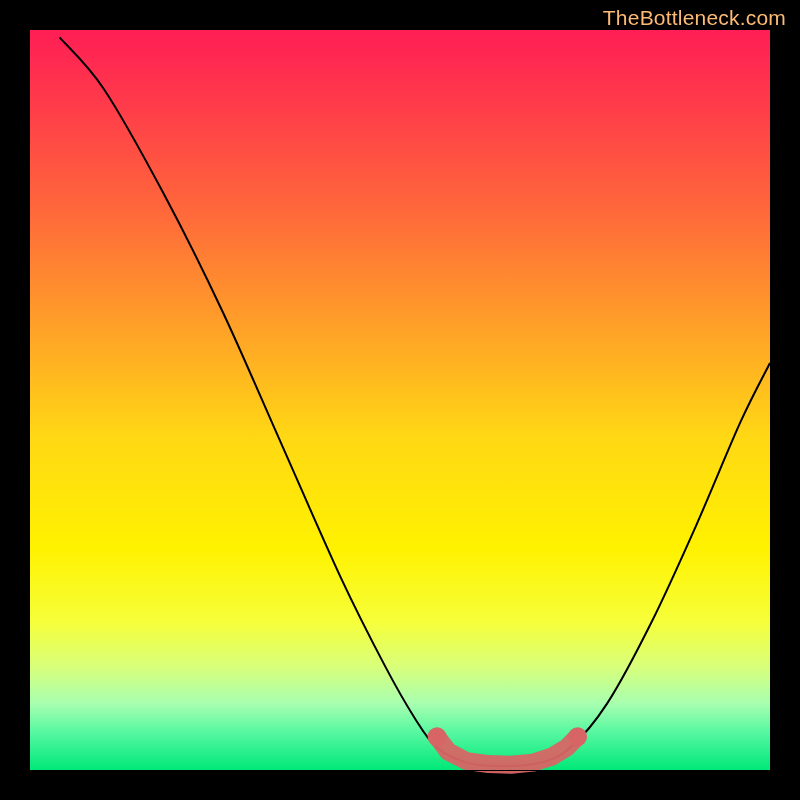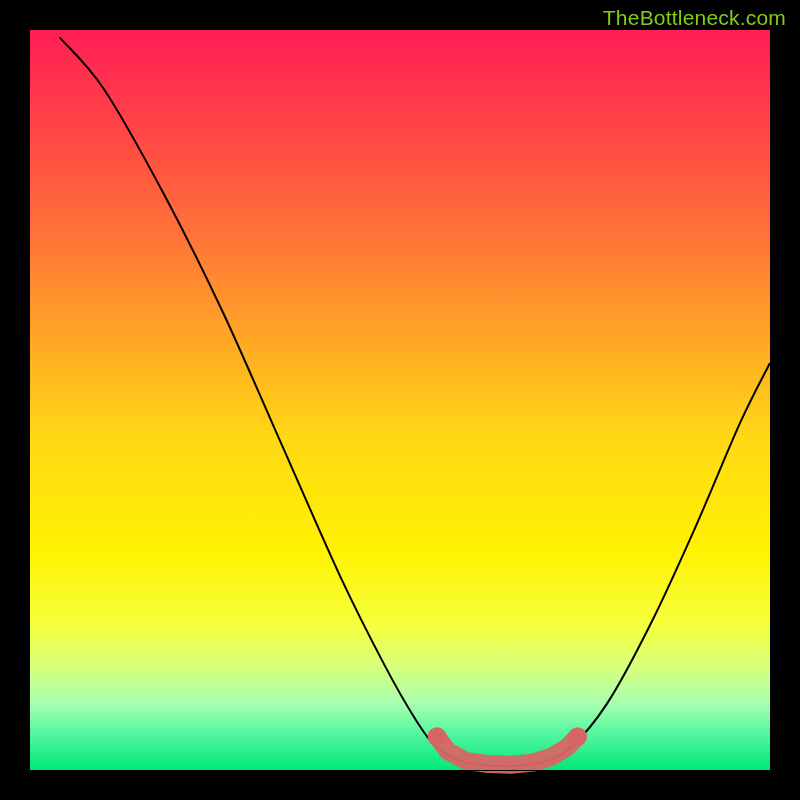--- a/index.html
+++ b/index.html
@@ -17,21 +17,21 @@
     top: 0;
     left: 0;
     width: 800px;
     height: 800px;
     background: #000;
   }
   .watermark {
     position: absolute;
     top: 6px;
     right: 14px;
-    color: #84cc16;
+    color: #fdba74;
     font-size: 21px;
     font-weight: 400;
     letter-spacing: 0.2px;
   }
   svg {
     position: absolute;
     top: 0;
     left: 0;
   }
 </style>

